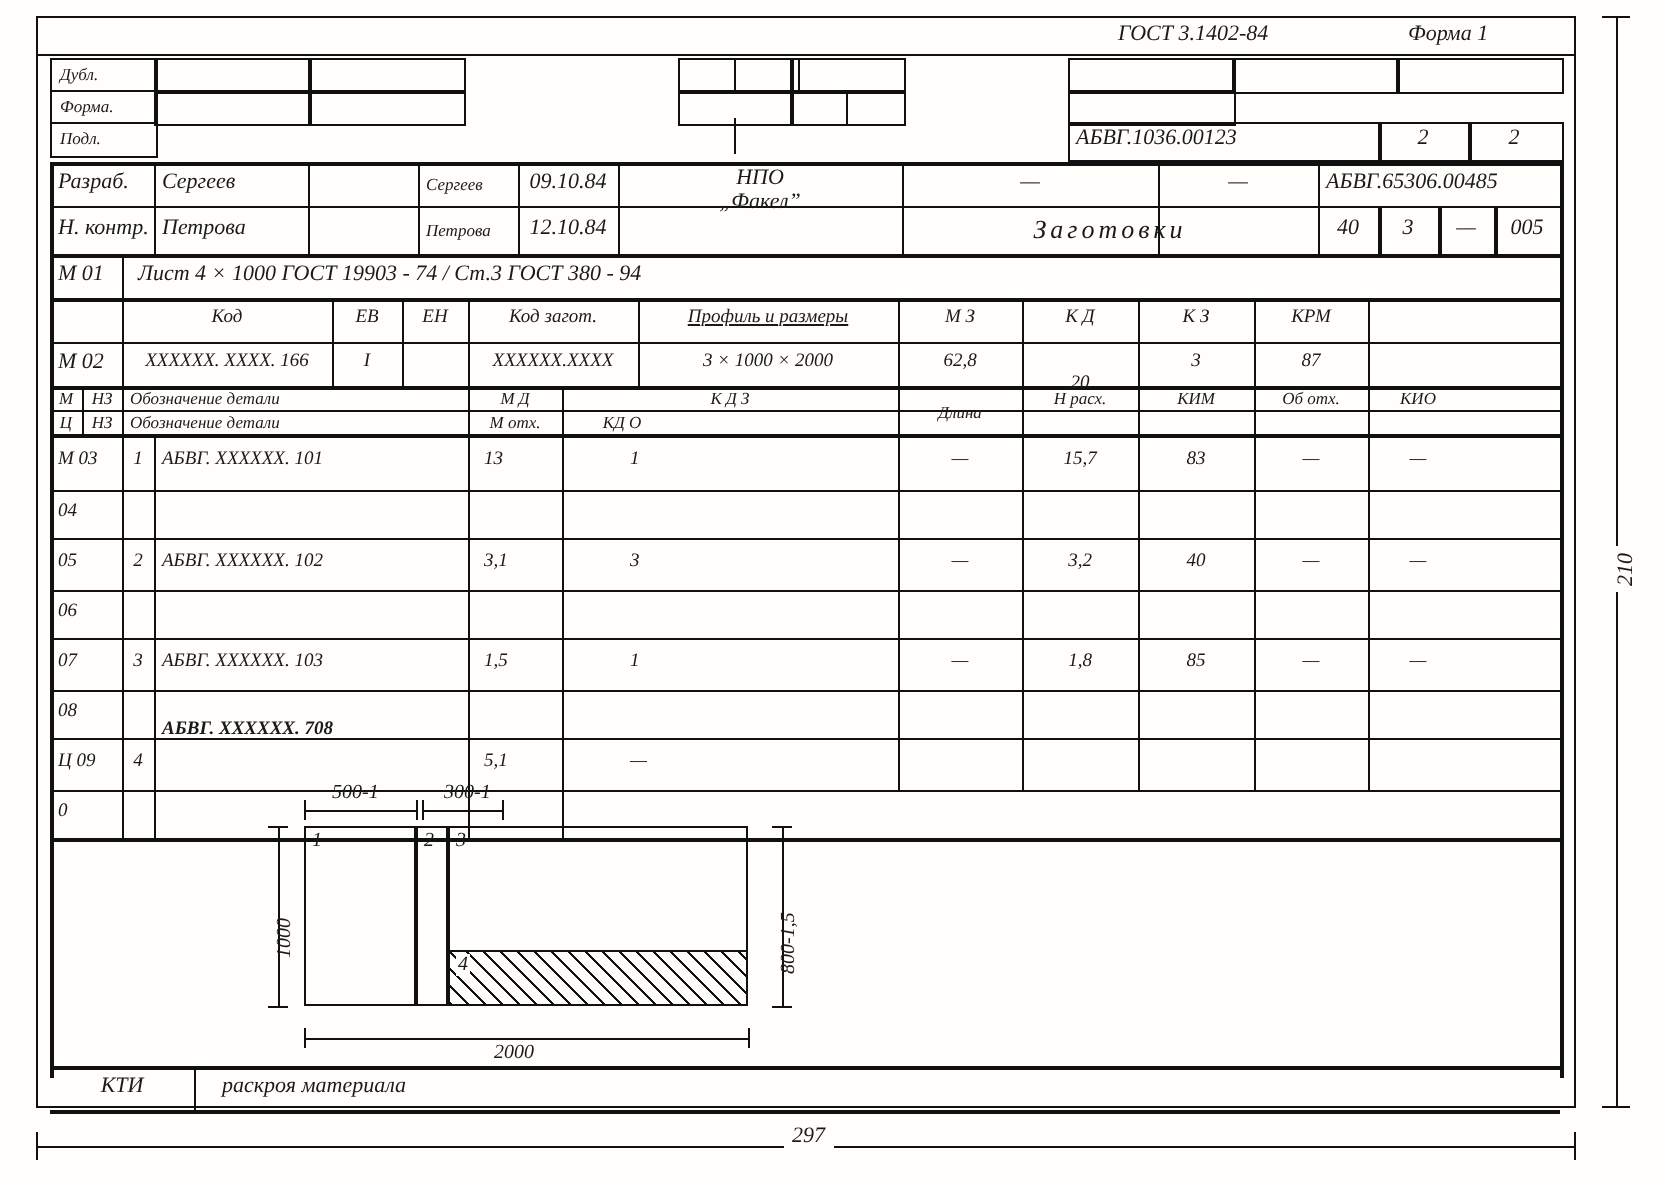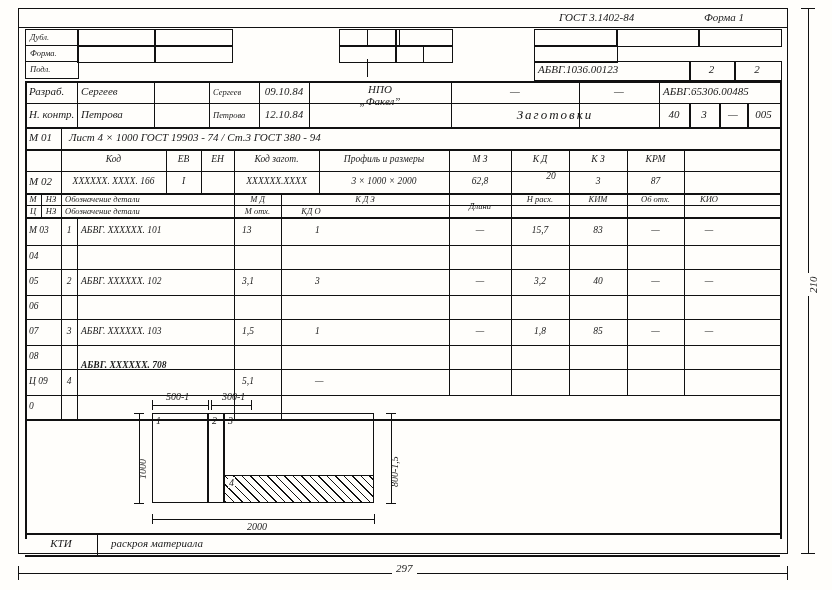--- a/index.html
+++ b/index.html
@@ -148,33 +148,33 @@
   <div class="vl" style="left:550px;top:140px;height:44px;"></div>
   <div class="vl" style="left:608px;top:140px;height:44px;"></div>
   <div class="vl" style="left:665px;top:140px;height:44px;"></div>
 
   <div class="c lft" style="left:6px;top:162px;width:36px;height:22px;">М 02</div>
 
   <div class="c ctr small" style="left:42px;top:140px;width:105px;height:22px;">Код</div>
   <div class="c ctr small" style="left:147px;top:140px;width:35px;height:22px;">ЕВ</div>
   <div class="c ctr small" style="left:182px;top:140px;width:33px;height:22px;">ЕН</div>
   <div class="c ctr small" style="left:215px;top:140px;width:85px;height:22px;">Код загот.</div>
-  <div class="c ctr small" style="left:300px;top:140px;width:130px;height:22px;">Профиль и размеры</div>
+  <div class="c ctr small" style="left:300px;top:140px;width:130px;height:22px;text-decoration:underline;">Профиль и размеры</div>
   <div class="c ctr small" style="left:430px;top:140px;width:62px;height:22px;">М З</div>
   <div class="c ctr small" style="left:492px;top:140px;width:58px;height:22px;">К Д</div>
   <div class="c ctr small" style="left:550px;top:140px;width:58px;height:22px;">К З</div>
   <div class="c ctr small" style="left:608px;top:140px;width:57px;height:22px;">КРМ</div>
 
   <div class="c ctr small" style="left:42px;top:162px;width:105px;height:22px;">ХХХХХХ. ХХХХ. 166</div>
   <div class="c ctr small" style="left:147px;top:162px;width:35px;height:22px;">I</div>
   <div class="c ctr small" style="left:182px;top:162px;width:33px;height:22px;"></div>
   <div class="c ctr small" style="left:215px;top:162px;width:85px;height:22px;">ХХХХХХ.ХХХХ</div>
   <div class="c ctr small" style="left:300px;top:162px;width:130px;height:22px;">3 × 1000 × 2000</div>
   <div class="c ctr small" style="left:430px;top:162px;width:62px;height:22px;">62,8</div>
-  <div class="c ctr small" style="left:492px;top:156px;width:58px;height:24px;margin-left:11px;">20</div>
+  <div class="c ctr small" style="left:492px;top:172px;width:58px;height:24px;">20</div>
   <div class="c ctr small" style="left:550px;top:162px;width:58px;height:22px;">3</div>
   <div class="c ctr small" style="left:608px;top:162px;width:57px;height:22px;">87</div>
 
   <div class="hl" style="left:6px;top:196px;width:755px;"></div>
   <div class="hl2" style="left:6px;top:208px;width:755px;"></div>
   <div class="vl" style="left:22px;top:184px;height:24px;"></div>
   <div class="vl" style="left:42px;top:184px;height:24px;"></div>
   <div class="vl" style="left:215px;top:184px;height:24px;"></div>
   <div class="vl" style="left:262px;top:184px;height:24px;"></div>
   <div class="vl" style="left:430px;top:184px;height:24px;"></div>

